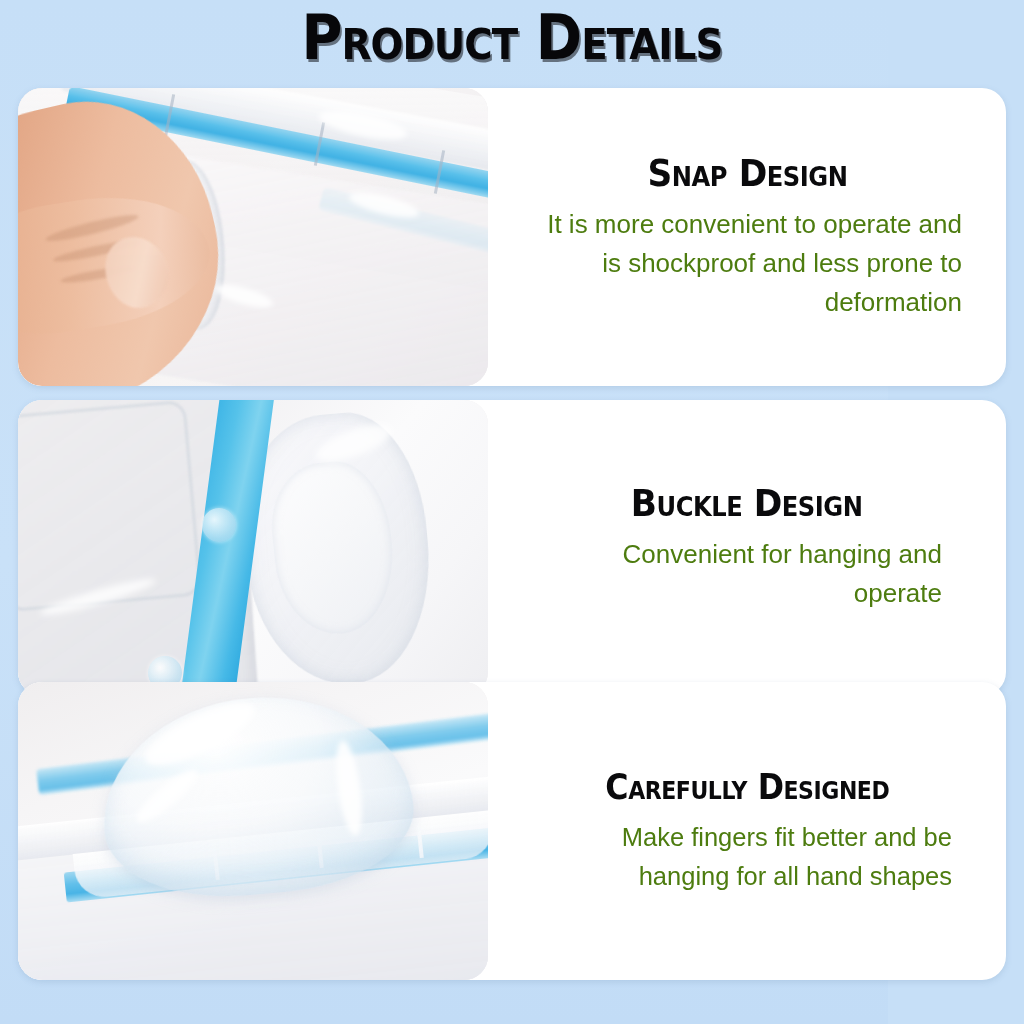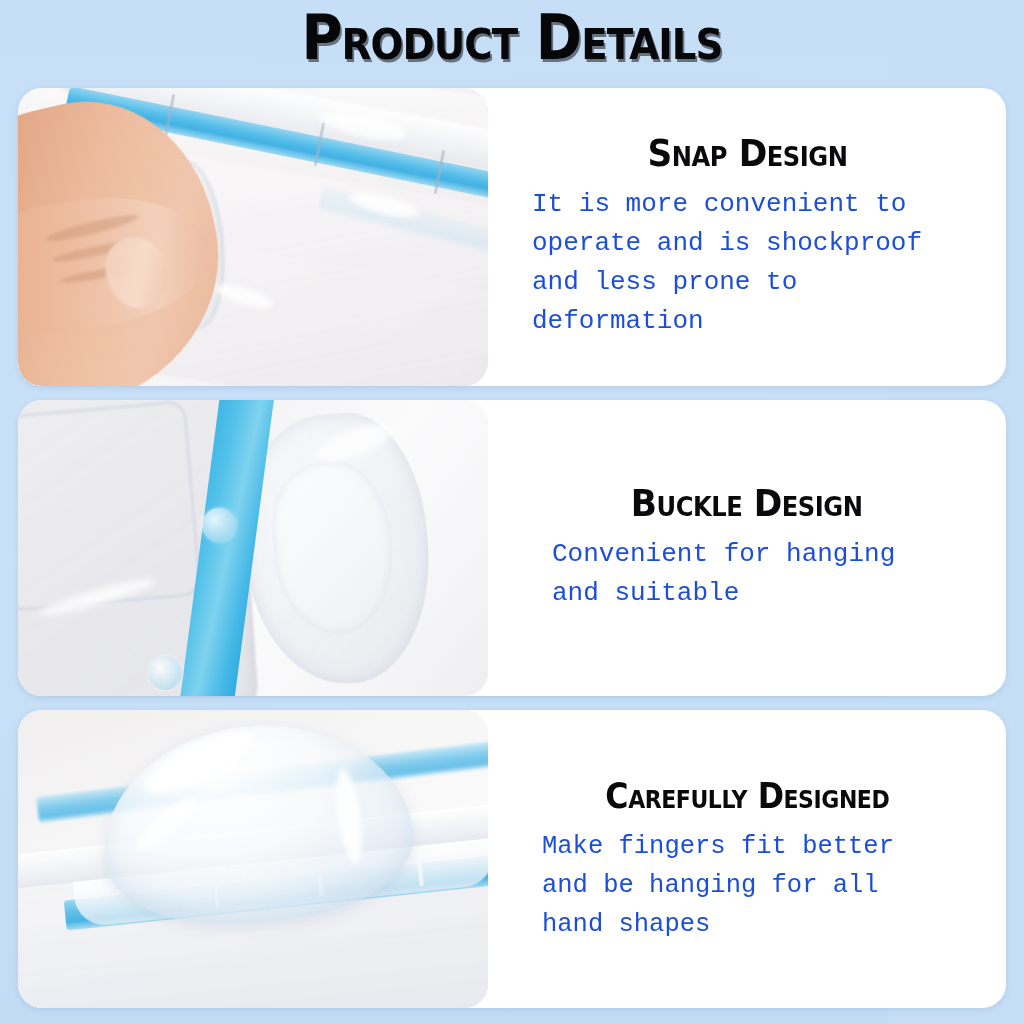--- a/index.html
+++ b/index.html
@@ -50,21 +50,21 @@
     background: #ffffff;
     border-radius: 24px;
     box-shadow: 0 2px 6px rgba(90,120,160,0.18);
     overflow: hidden;
     display: flex;
     flex-direction: row;
     align-items: stretch;
   }
   .card-1 { top: 88px;  height: 298px; }
   .card-2 { top: 400px; height: 296px; }
-  .card-3 { top: 710px; height: 298px; }
+  .card-3 { top: 682px; height: 298px; }
 
   
   .photo {
     position: relative;
     width: 470px;
     flex: 0 0 470px;
     border-radius: 24px;
     overflow: hidden;
     background: #f2f0f1;
   }
@@ -324,25 +324,25 @@
     text-align: center;
     white-space: nowrap;
     transform: scaleX(0.93);
     margin-bottom: 10px;
   }
   .card-3 .card-heading {
     font-size: 36px;
     transform: scaleX(0.88);
   }
   .card-body {
-    font-family: Liberation Mono, monospace;
+    font-family: Liberation Sans, sans-serif;
     font-size: 26px;
     line-height: 39px;
-    color: #1d4ed8;
-    text-align: left;
+    color: #4d7c0f;
+    text-align: right;
     max-width: 430px;
   }
   .card-2 .card-body { max-width: 390px; }
   .card-3 .card-body { max-width: 410px; font-size: 25.5px; }
 </style>
 </head>
 <body>
 
 <div class="page">
 
@@ -388,21 +388,21 @@
       <div class="p2-hookhole"></div>
       <div class="p2-strap"></div>
       <div class="p2-pivot" style="left:184px; top:108px;"></div>
       <div class="p2-pivot" style="left:130px; top:256px;"></div>
       <div class="p2-sheen" style="left:296px; top:30px; width:80px; height:26px; transform:rotate(-20deg);"></div>
       <div class="p2-sheen" style="left:20px; top:190px; width:120px; height:14px; transform:rotate(-16deg);"></div>
     </div>
 
     <div class="text-panel">
       <div class="card-heading">Buckle Design</div>
-      <div class="card-body">Convenient for hanging and suitable</div>
+      <div class="card-body">Convenient for hanging and operate</div>
     </div>
   </div>
 
   <div class="card card-3">
 
     <div class="photo">
       <div class="p3-bg"></div>
       <div class="p3-sealtop"></div>
       <div class="p3-body"></div>
       <div class="p3-rim"></div>

